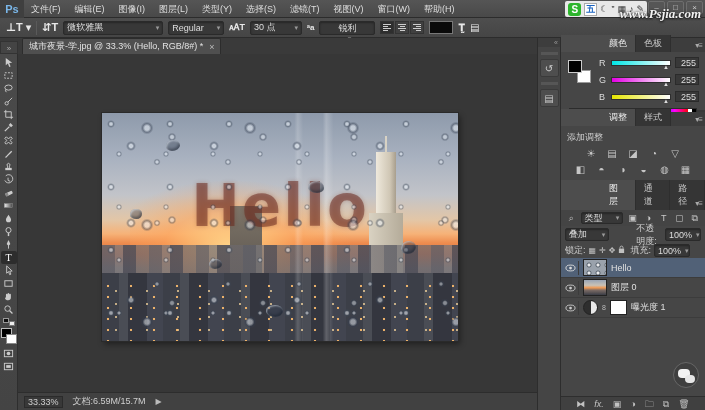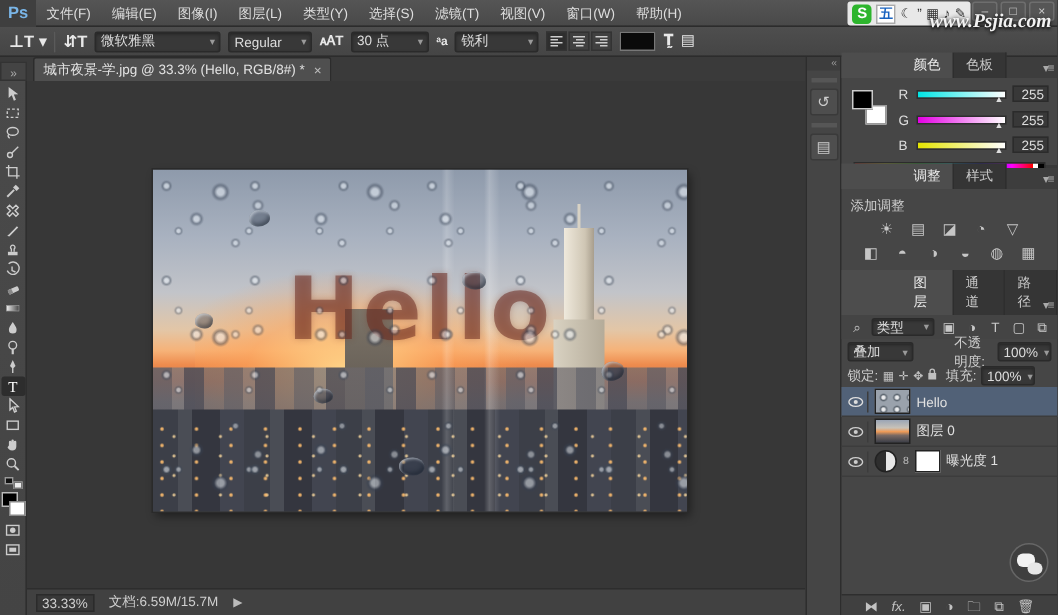--- a/index.html
+++ b/index.html
@@ -175,35 +175,35 @@
       <span class="winbtn">□</span>
       <span class="winbtn">×</span>
     </div>
   </div>
   <div class="titlewm">www.Psjia.com</div>
 
   <div class="optionsbar">
     <span class="opt-ticon">⊥T ▾</span>
     <span class="optsep"></span>
     <span class="opt-ticon">⇵T</span>
-    <div class="dd" style="width:84px;">
+    <div class="dd" style="width:100px;">
       <span>微软雅黑</span>
         <span class="arr">▾</span>
     </div>
     <div class="dd" style="width:56px;">
       <span>Regular</span>
         <span class="arr">▾</span>
     </div>
     <span class="opt-ticon" style="font-size:9px;">🗚T</span>
     <div class="dd" style="width:52px;">
       <span>30 点</span>
         <span class="arr">▾</span>
     </div>
     <span class="opt-ticon" style="font-size:8px;">ᵃa</span>
-    <div class="dd" style="width:56px;">
+    <div class="dd" style="width:56px;flex-direction:column;">
       <span>锐利</span>
         <span class="arr">▾</span>
     </div>
     <div class="alignbox">
       <span class="alignbtn active">
           <span class="algl">
             <i style="width:8px"></i>
             <i style="width:5px"></i>
             <i style="width:8px"></i>
             <i style="width:5px"></i>

